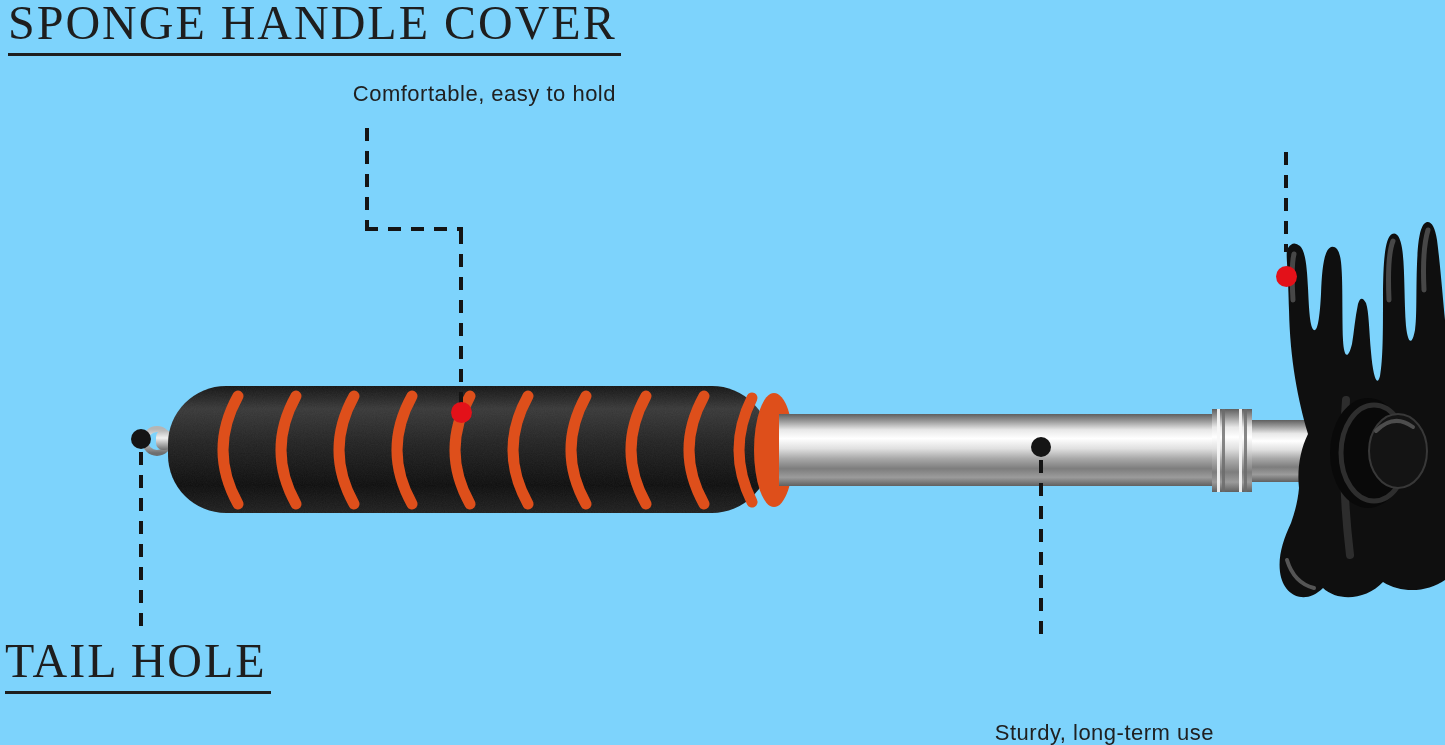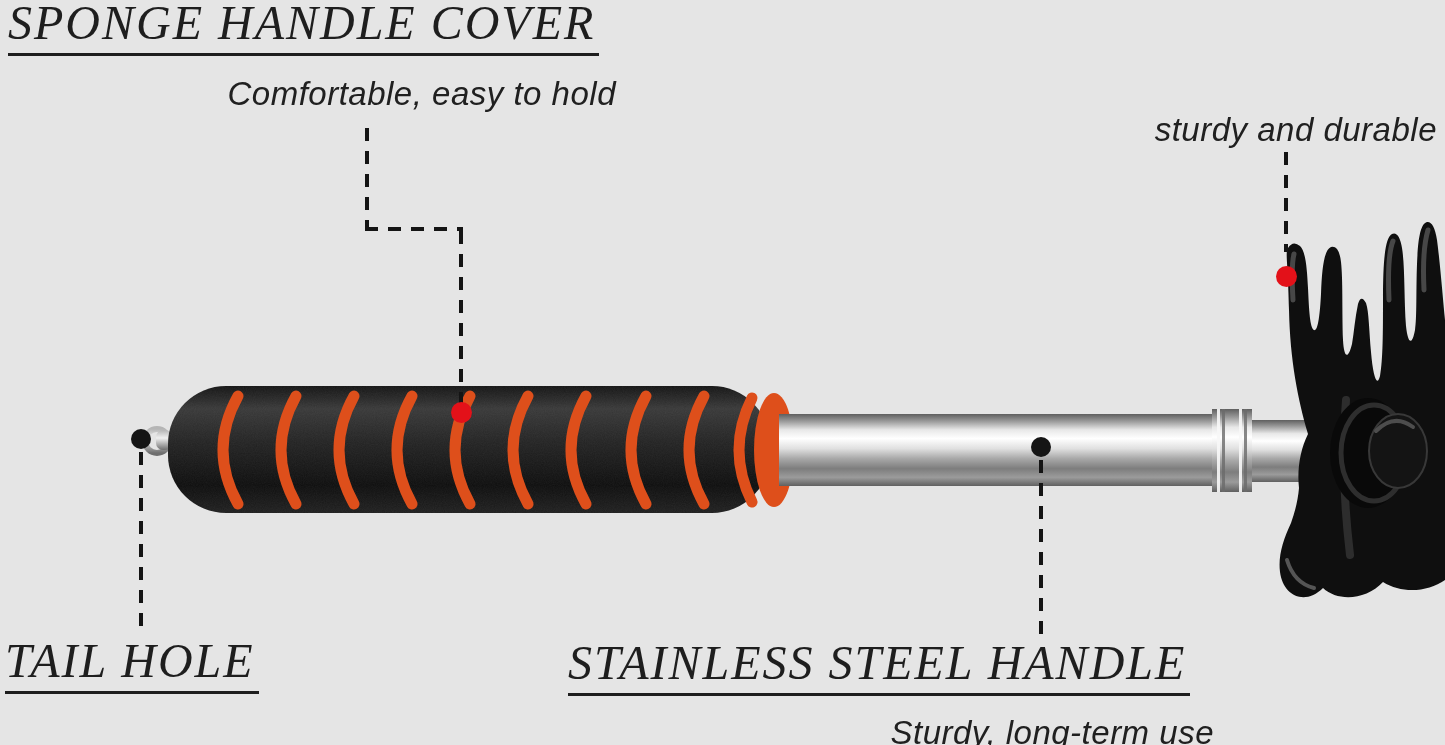--- a/index.html
+++ b/index.html
@@ -1,29 +1,29 @@
 <!DOCTYPE html>
 <html><head>
 <meta charset="utf-8">
 <style>
   html,body{margin:0;padding:0;background:#ffffff;}
   #stage{
-    position:relative;width:1445px;height:745px;background:#e5e5e5;
-    overflow:hidden;font-family:"Liberation Sans",sans-serif;font-style:italic;
+    position:relative;width:1445px;height:745px;background:#7dd3fc;
+    overflow:hidden;font-family:"Liberation Sans",sans-serif;
   }
   
   .callout-title{
     position:absolute;display:inline-block;white-space:nowrap;
     font-family:"Liberation Serif",serif;font-size:48px;line-height:50px;
     letter-spacing:2px;color:#1e1e1e;
     border-bottom:3px solid #1e1e1e;padding:0 4px 5px 0;
   }
   .callout-sub{
     position:absolute;white-space:nowrap;
-    font-family:"Liberation Sans",sans-serif;font-size:33px;line-height:36px;
+    font-family:"Liberation Sans",sans-serif;font-size:22px;line-height:36px;
     letter-spacing:0.5px;color:#202020;text-align:right;
   }
   
   .dash-v{position:absolute;width:4px;
     background:repeating-linear-gradient(180deg,#141414 0 13px,transparent 13px 23px);}
   .dash-h{position:absolute;height:4px;
     background:repeating-linear-gradient(90deg,#141414 0 13px,transparent 13px 23px);}
   
   .dot{position:absolute;border-radius:50%;}
   .dot-red{width:21px;height:21px;background:#e31119;}
@@ -158,26 +158,24 @@
     </g>
   </svg>
 
   <div class="callout-title" style="left:8px;top:-2px;">SPONGE HANDLE COVER</div>
   <div class="callout-sub" style="left:8px;width:608px;top:76px;">Comfortable, easy to hold</div>
   <div class="dash-v" style="left:365px;top:128px;height:103px;"></div>
   <div class="dash-h" style="left:365px;top:227px;width:98px;"></div>
   <div class="dash-v" style="left:459px;top:231px;height:172px;"></div>
   <div class="dot dot-red" style="left:451px;top:402px;"></div>
 
-  <div class="callout-sub" style="right:8px;top:112px;">sturdy and durable</div>
   <div class="dash-v" style="left:1284px;top:152px;height:100px;"></div>
   <div class="dot dot-red" style="left:1276px;top:266px;"></div>
 
   <div class="dot dot-black" style="left:131px;top:429px;"></div>
   <div class="dash-v" style="left:139px;top:452px;height:178px;"></div>
   <div class="callout-title" style="left:5px;top:636px;">TAIL HOLE</div>
 
   <div class="dot dot-black" style="left:1031px;top:437px;"></div>
   <div class="dash-v" style="left:1039px;top:460px;height:174px;"></div>
-  <div class="callout-title" style="left:568px;top:638px;">STAINLESS STEEL HANDLE</div>
   <div class="callout-sub" style="left:568px;width:646px;top:715px;">Sturdy, long-term use</div>
 
 </div>
 
 </body></html>

